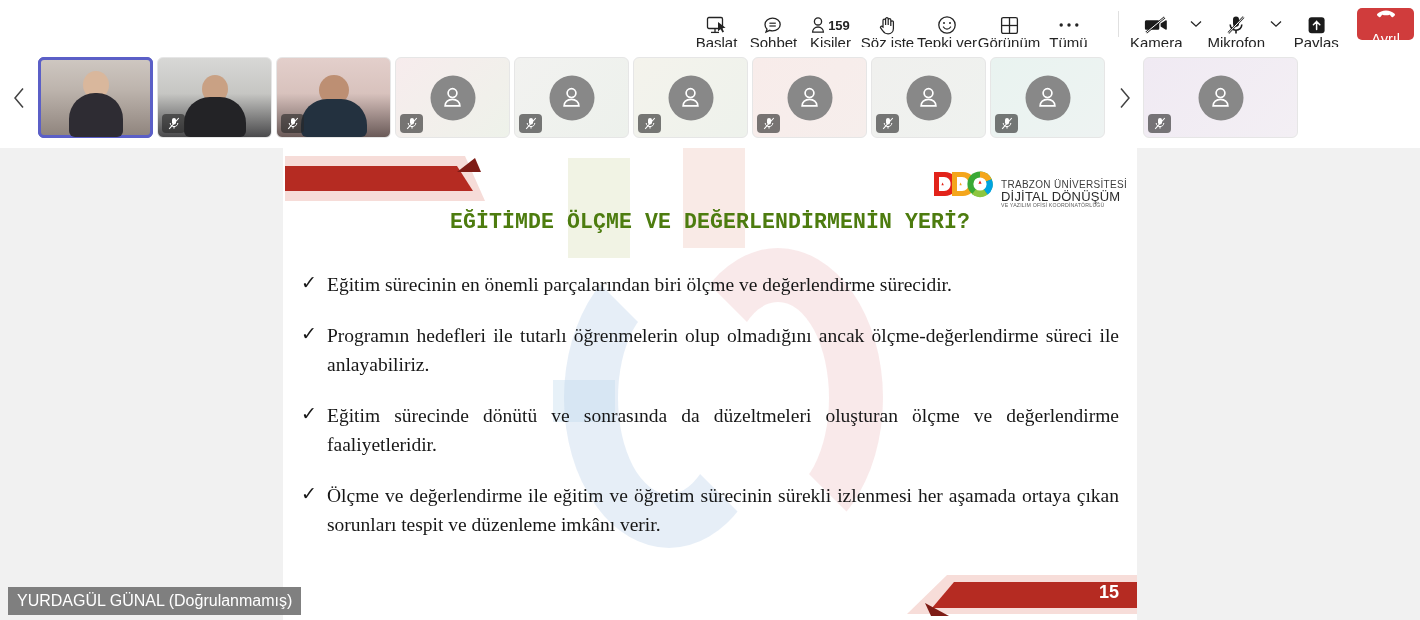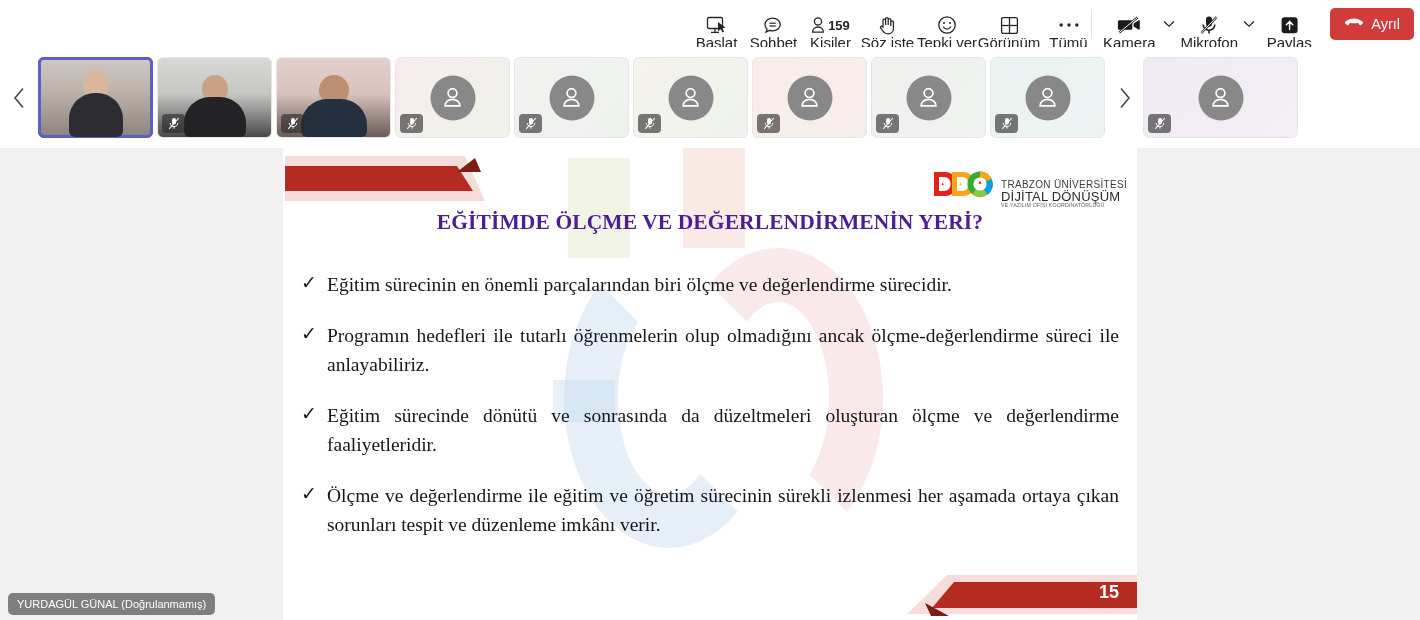--- a/index.html
+++ b/index.html
@@ -39,21 +39,21 @@
   .tb-right {
     position:absolute; right:6px; top:0; height:47px;
     display:flex; align-items:center;
   }
   .divider { width:1px; height:26px; background:#e0e0e0; margin:0 6px 0 2px; }
   .chev { width:18px; height:47px; display:flex; align-items:center; justify-content:center; cursor:pointer; }
   .leave-btn {
     margin-left:10px; background:#d03c3c; color:#fff;
     height:32px; border-radius:5px; padding:0 14px;
     display:flex; align-items:center; gap:7px;
-    font-size:14.5px; cursor:pointer; border:none;
+    font-size:14.5px; cursor:pointer; border:none;flex-direction:column;
   }
 
   
   .strip {
     position:absolute; left:0; top:47px; width:1420px; height:101px;
     background:#ffffff;
     display:flex; align-items:center;
   }
   .nav-arrow {
     width:38px; height:101px; display:flex; align-items:center; justify-content:center;
@@ -145,22 +145,22 @@
   .logo-wrap { position:absolute; right:10px; top:12px; display:flex; align-items:center; gap:7px; }
   .logo-mark { width:62px; height:30px; }
   .logo-txt { line-height:1.0; }
   .lt1 { font-size:10px; color:#3d3d3d; letter-spacing:.3px;margin-top:20px; }
   .lt2 { font-size:13px; color:#2b2b2b; font-weight:400; letter-spacing:.2px; }
   .lt3 { font-size:5.2px; color:#5a5a5a; letter-spacing:.2px; }
 
   .slide-title {
     position:absolute; left:0; right:0; top:62px;
     text-align:center;
-    font-family:Liberation Serif, serif;
-    font-weight:bold; font-size:21.5px; color:#4c1d95;
+    font-family:Liberation Mono, monospace;
+    font-weight:bold; font-size:21.5px; color:#4d7c0f;
     letter-spacing:.1px;
   }
 
   .bullets { position:absolute; left:18px; top:122px; width:818px; }
   .bullet { display:flex; align-items:flex-start; gap:10px; margin-bottom:22px; }
   .bullet .chk {
     font-family:"Liberation Serif", serif;
     font-size:19px; color:#171717; line-height:25px; width:16px; flex:0 0 auto;
   }
   .bullet .txt {
@@ -186,21 +186,21 @@
   .rb-num {
     position:absolute; right:18px; bottom:17px;
     color:#ffffff; font-size:18px; font-weight:bold;
     font-family:"Liberation Sans", sans-serif;
   }
 
   
   .name-pill {
     position:absolute; left:8px; bottom:5px;
     background:rgba(110,110,110,.88); color:#ffffff;
-    font-size:11px; padding:5px 9px; border-radius:5px; white-space:nowrap;
+    font-size:16px; padding:5px 9px; border-radius:0; white-space:nowrap;
   }
 </style>
 </head>
 <body>
 
 <div id="app">
 
   <div class="toolbar">
 
 

